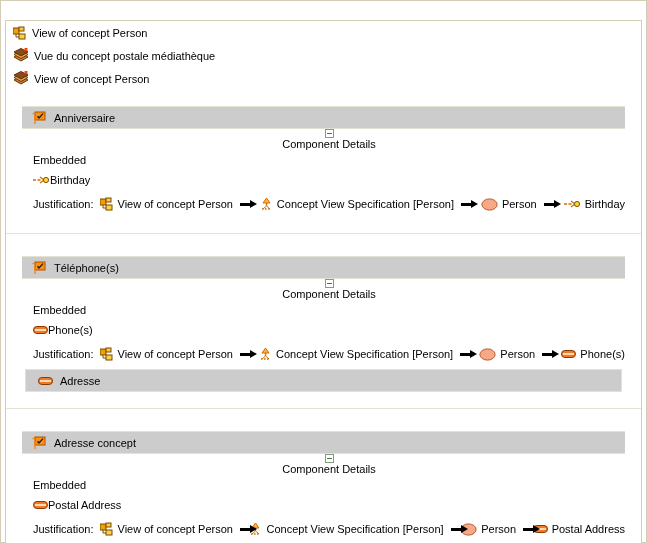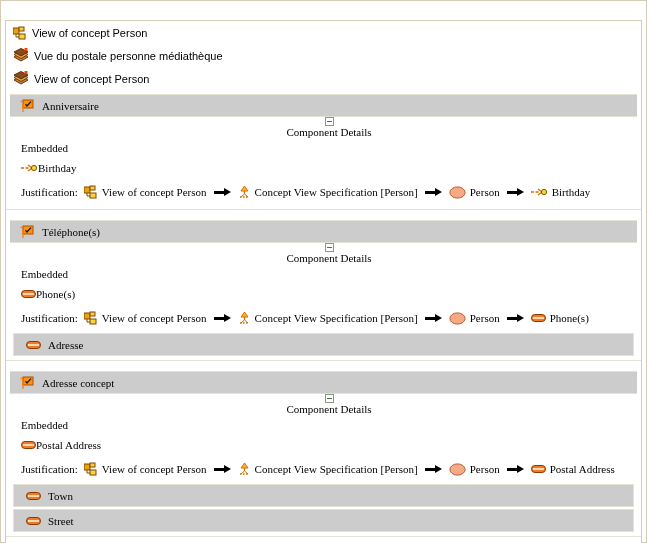--- a/index.html
+++ b/index.html
@@ -52,21 +52,21 @@
     border:1px solid #e6e2d2;
     height:23px;
     display:flex;align-items:center;
     padding-left:12px;
     box-sizing:border-box;
     margin:2px 3px;
     white-space:nowrap;
   }
   .subbar .lbl{margin-left:7px;}
 
-  .section{margin:4px;padding:0;font-family:Liberation Serif, serif;}
+  .section{margin:16px;padding:0;}
   .sectbody{background:#ffffff;padding:0;}
   .gapline{height:6px;background:#ffffff;border-top:1px solid #e6e2d2;}
   .detrow{
     height:21px;display:flex;align-items:center;
     padding-left:11px;box-sizing:border-box;white-space:nowrap;flex-direction:column;
   }
   .embrow{
     height:19px;display:flex;align-items:center;
     padding-left:11px;box-sizing:border-box;white-space:nowrap;
   }
@@ -124,21 +124,21 @@
       </div>
       <div class="row">
         <span class="ic">
           <svg width="16" height="15" viewBox="0 0 16 15">
             <path d="M1 9 L8 5 L15 9 L8 13 Z" fill="#c87a2a" stroke="#6b3b10" stroke-width="1"></path>
             <path d="M1 6.5 L8 2.5 L15 6.5 L8 10.5 Z" fill="#e8a84a" stroke="#6b3b10" stroke-width="1"></path>
             <path d="M1 4 L8 0.5 L15 4 L8 8 Z" fill="#8a4a14" stroke="#5a300c" stroke-width="1"></path>
             <rect x="11.5" y="0" width="3" height="3" fill="#ff4000"></rect>
           </svg>
         </span>
-        <span class="lbl">Vue du postale personne médiathèque</span>
+        <span class="lbl">Vue du concept postale médiathèque</span>
       </div>
       <div class="row">
         <span class="ic">
           <svg width="16" height="15" viewBox="0 0 16 15">
             <path d="M1 9 L8 5 L15 9 L8 13 Z" fill="#c87a2a" stroke="#6b3b10" stroke-width="1"></path>
             <path d="M1 6.5 L8 2.5 L15 6.5 L8 10.5 Z" fill="#e8a84a" stroke="#6b3b10" stroke-width="1"></path>
             <path d="M1 4 L8 0.5 L15 4 L8 8 Z" fill="#8a4a14" stroke="#5a300c" stroke-width="1"></path>
             <rect x="11.5" y="0" width="3" height="3" fill="#ff4000"></rect>
           </svg>
         </span>

